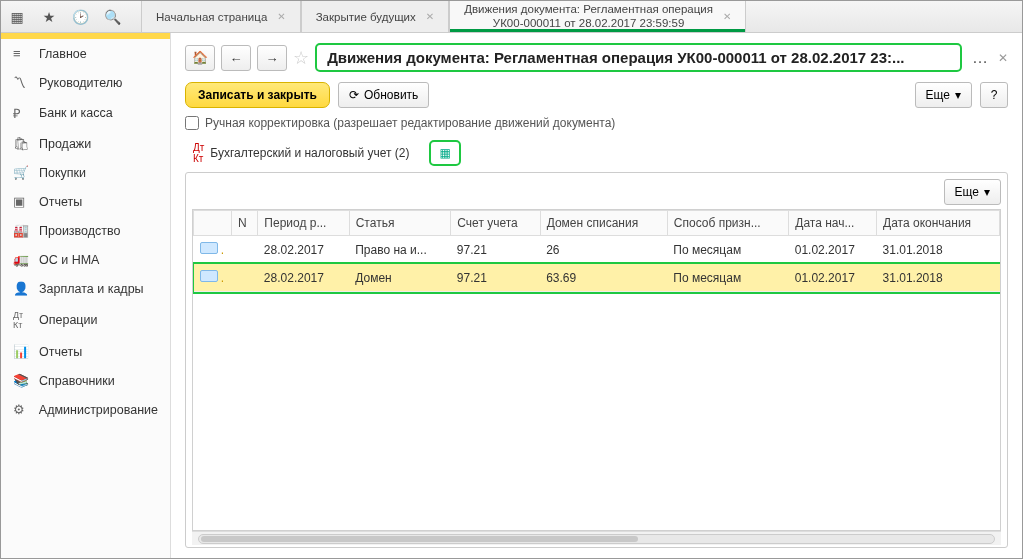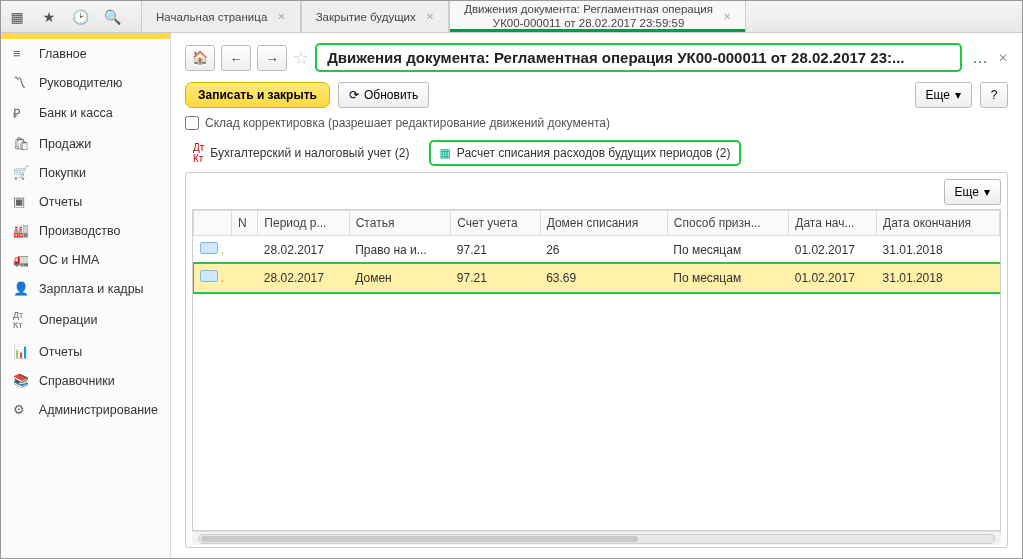--- a/index.html
+++ b/index.html
@@ -147,31 +147,30 @@
       <div class="spacer"></div>
       <button class="btn-plain">
           <span>Еще</span>
           <span>▾</span>
         </button>
       <button class="btn-plain btn-q">?</button>
     </div>
 
     <div class="checkbox-row">
       <input type="checkbox" style="">
-      <span>Склад корректировка (разрешает редактирование движений документа)</span>
+      <span>Ручная корректировка (разрешает редактирование движений документа)</span>
     </div>
 
     <div class="subtab-row">
       <div class="subtab">
         <span class="ic" style="color:#c00;font-size:10px;">Дт<br>Кт</span>
         <span>Бухгалтерский и налоговый учет (2)</span>
       </div>
       <div class="subtab hl">
         <span class="ic" style="color:#0a8;">▦</span>
-        <span>Расчет списания расходов будущих периодов (2)</span>
       </div>
     </div>
 
     <div class="panel">
       <div class="panel-top">
         <button class="btn-plain">
             <span>Еще</span>
             <span>▾</span>
           </button>
       </div>

